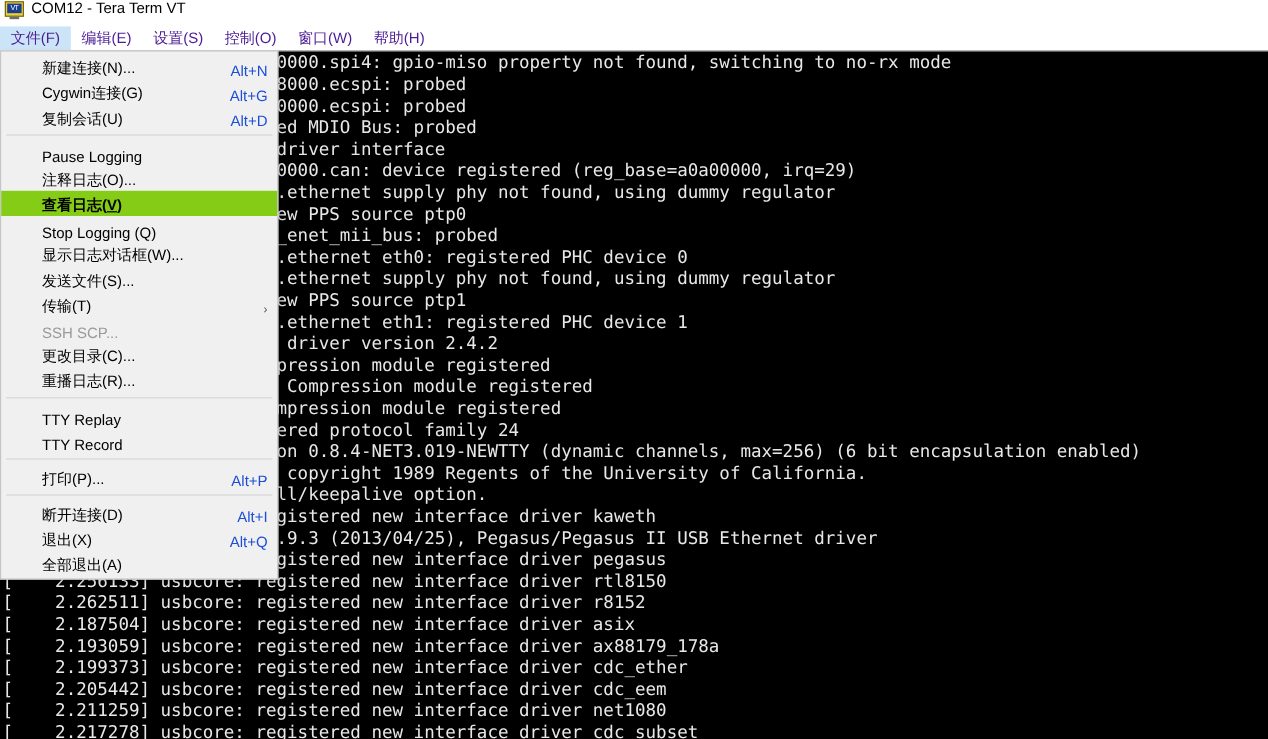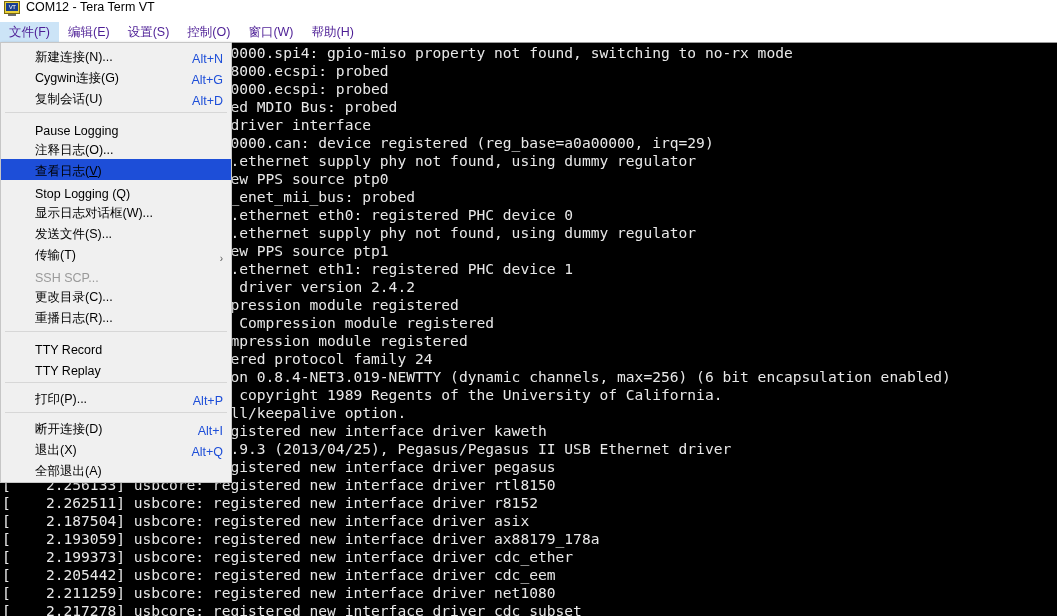--- a/index.html
+++ b/index.html
@@ -135,21 +135,22 @@
     color: #000000;
     white-space: nowrap;
     position: relative;
     box-sizing: border-box;
     cursor: default;
   }
   .menu-item.disabled {
     color: #9a9a9a;
   }
   .menu-item.highlighted {
-    background: #1d4ed8;
+    background: #84cc16;
+    font-weight: bold;
   }
   .menu-item .label {
     flex: 1 1 auto;
   }
   .menu-item .accel {
     flex: 0 0 auto;
     margin-left: 18px;
     color: #1d4ed8;
   }
   .menu-item .submenu-arrow {
@@ -266,24 +267,24 @@
       <span class="label">SSH SCP...</span>
     </div>
     <div class="menu-item">
       <span class="label">更改目录(C)...</span>
     </div>
     <div class="menu-item">
       <span class="label">重播日志(R)...</span>
     </div>
     <div class="menu-sep"></div>
     <div class="menu-item">
+      <span class="label">TTY Replay</span>
+    </div>
+    <div class="menu-item">
       <span class="label">TTY Record</span>
-    </div>
-    <div class="menu-item">
-      <span class="label">TTY Replay</span>
     </div>
     <div class="menu-sep"></div>
     <div class="menu-item">
       <span class="label">打印(P)...</span>
       <span class="accel">Alt+P</span>
     </div>
     <div class="menu-sep"></div>
     <div class="menu-item">
       <span class="label">断开连接(D)</span>
       <span class="accel">Alt+I</span>

